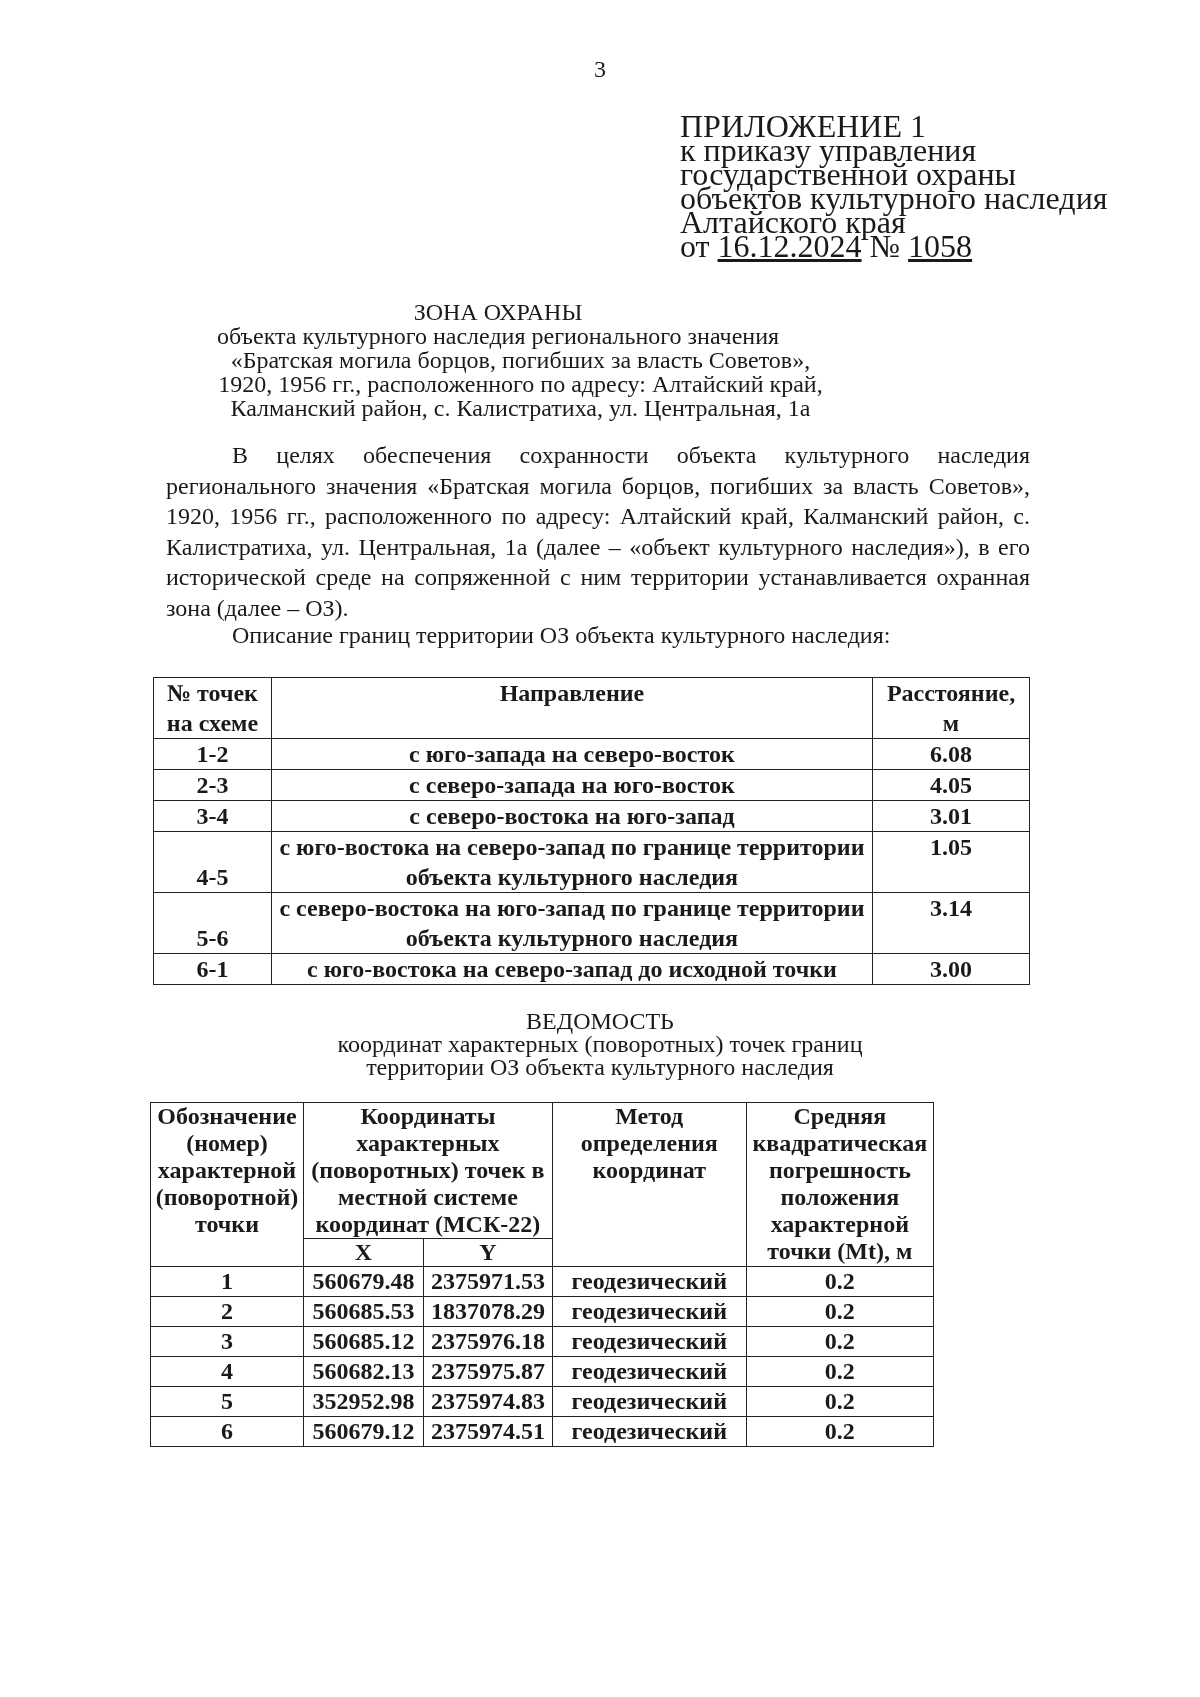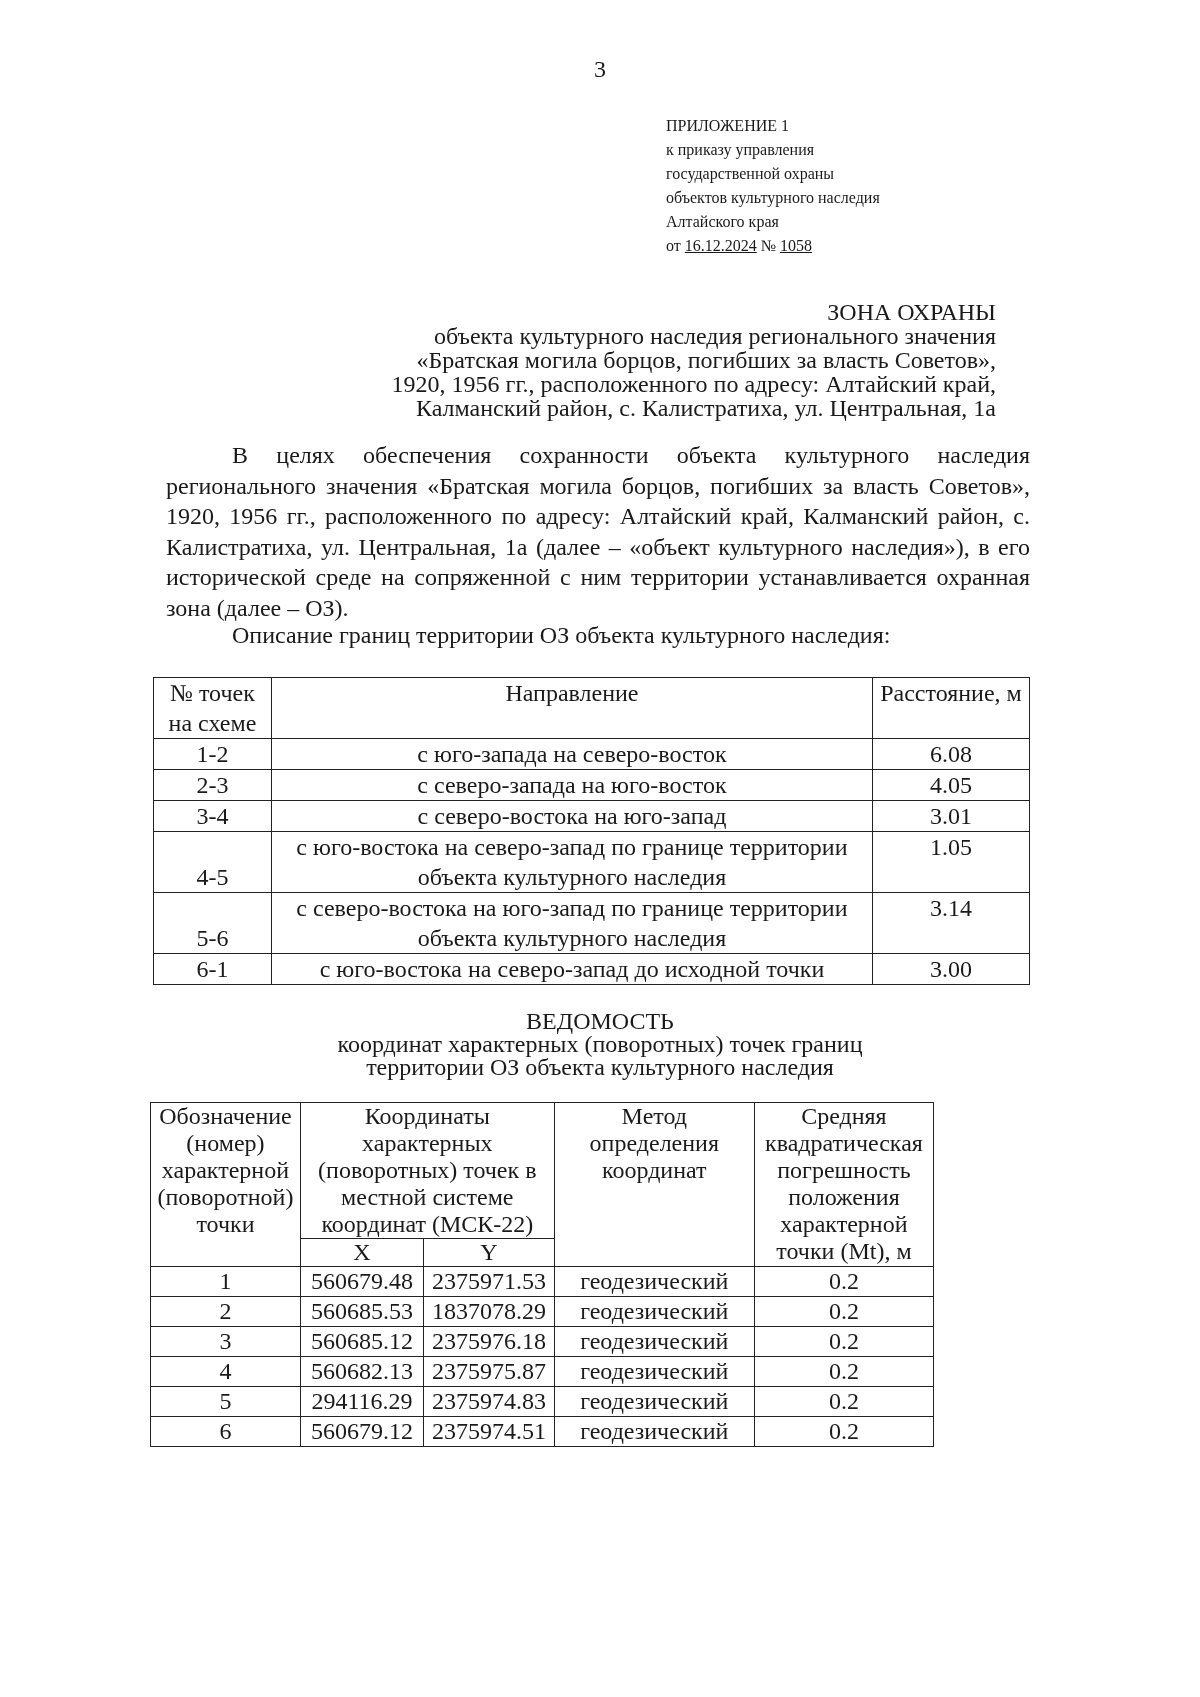--- a/index.html
+++ b/index.html
@@ -1,27 +1,27 @@
 <!DOCTYPE html>
 <html><head>
 <meta charset="utf-8">
 <style>
   html, body { margin: 0; padding: 0; background: #ffffff; }
   body { width: 1200px; height: 1697px; position: relative; overflow: hidden;
          font-family: "Liberation Serif", "DejaVu Serif", serif; color: #1a1a1a; }
   .page-num { position: absolute; top: 56px; left: 0; width: 1200px; text-align: center; font-size: 24px; }
-  .appendix { position: absolute; top: 114px; left: 666px; font-size: 16px; line-height: 24px; }
+  .appendix { position: absolute; top: 114px; left: 680px; font-size: 32px; line-height: 24px; }
   .appendix div { white-space: nowrap; }
   .u { text-decoration: underline; }
-  .title-block { position: absolute; top: 300px; left: 0; width: 996px; text-align: right; font-size: 24px; line-height: 24px; }
+  .title-block { position: absolute; top: 300px; left: 0; width: 996px; text-align: center; font-size: 24px; line-height: 24px; }
   .title-block .t1w { margin-left: 45px; }
   .para { position: absolute; top: 440px; left: 166px; width: 864px; font-size: 24px; line-height: 30.5px; text-align: justify; text-indent: 66px; font-family: Liberation Serif, serif; }
   .desc { position: absolute; top: 622px; left: 232px; font-size: 24px; }
   table { border-collapse: collapse; font-size: 24px; }
-  td, th { border: 1.5px solid #222; font-weight: normal; padding: 0 4px; }
+  td, th { border: 1.5px solid #222; font-weight: bold; padding: 0 4px; }
   .t1tab { position: absolute; top: 677px; left: 153px; width: 877px; }
   .t1tab th, .t1tab td { line-height: 30px; }
   .t1tab th { vertical-align: top; }
   .t1tab td.c { text-align: center; vertical-align: bottom; }
   .t1tab td.d { text-align: center; vertical-align: top; }
   .ved { position: absolute; top: 1010px; left: 0; width: 1200px; text-align: center; font-size: 24px; line-height: 23px; }
   .t2tab { position: absolute; top: 1102px; left: 150px; width: 784px; }
   .t2tab th { vertical-align: top; line-height: 27px; text-align: center; }
   .t2tab td { line-height: 29px; text-align: center; }
 </style>
@@ -148,21 +148,21 @@
       </tr>
       <tr>
         <td>4</td>
         <td>560682.13</td>
         <td>2375975.87</td>
         <td>геодезический</td>
         <td>0.2</td>
       </tr>
       <tr>
         <td>5</td>
-        <td>294116.29</td>
+        <td>352952.98</td>
         <td>2375974.83</td>
         <td>геодезический</td>
         <td>0.2</td>
       </tr>
       <tr>
         <td>6</td>
         <td>560679.12</td>
         <td>2375974.51</td>
         <td>геодезический</td>
         <td>0.2</td>

